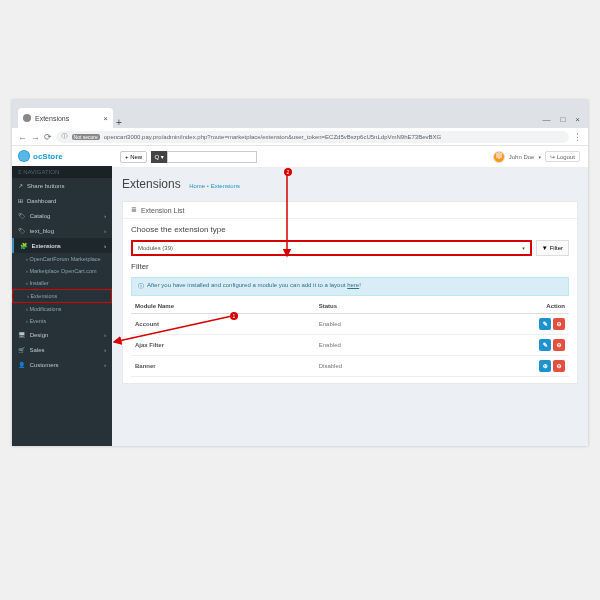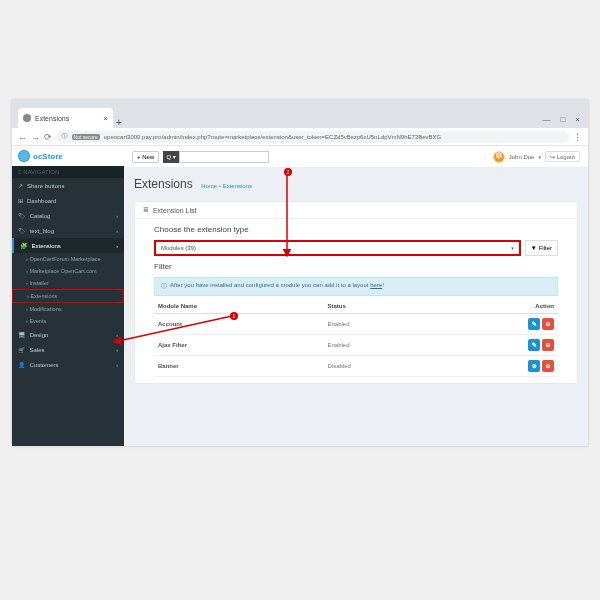--- a/index.html
+++ b/index.html
@@ -14,21 +14,21 @@
   .newtab { width: 12px; text-align: center; font-size: 10px; color: #555; }
   .win-controls { margin-left: auto; display: flex; gap: 10px; padding: 0 8px 4px 0; font-size: 8px; color: #555; }
 
   .addrbar { height: 18px; background: #fff; display: flex; align-items: center; padding: 0 6px; gap: 4px; border-bottom: 1px solid #e5e5e5;}
   .nav-ico { color: #777; font-size: 9px; }
   .url-box { flex: 1; background: #f1f3f4; border-radius: 9px; height: 12px; display: flex; align-items: center; padding: 0 6px; font-size: 6px; color: #5f6368; gap: 4px; overflow:hidden;}
   .url-box .badge { background:#888; color:#fff; border-radius:2px; padding:0 2px; font-size:5px;}
 
   
   .app { display: flex; height: 300px; position: relative; }
-  .sidebar { width: 112px; background: #263238; color: #b8c7ce; font-size: 6px; overflow:hidden;}
+  .sidebar { width: 100px; background: #263238; color: #b8c7ce; font-size: 6px; overflow:hidden;}
   .logo { background:#fff; color:#1a9cd8; display:flex; align-items:center; padding: 4px 6px; font-size: 8px; font-weight:bold; gap:3px;}
   .logo .ico { width:12px; height:12px; border-radius:50%; background:radial-gradient(circle,#59b7e8 60%,#1a9cd8 60%); display:inline-block;}
   .nav-hd { background:#1a2226; padding: 3px 6px; font-size:6px; color:#4b646f;}
   .nav-item { display:flex; align-items:center; padding: 4px 6px; gap:4px; cursor:pointer; }
   .nav-item.active { color:#fff; background:#1e282c; border-left:2px solid #3c8dbc; }
   .nav-item .arr { margin-left:auto; font-size:5px;}
   .sub-item { padding: 3px 6px 3px 14px; font-size:5.5px; color:#8aa4af; cursor:pointer;}
   .sub-item.hl { border:1.5px solid #d60000; }
 
   .main { flex:1; background:#ecf0f5; display:flex; flex-direction:column; overflow:hidden;}
@@ -41,21 +41,21 @@
   .avatar { width:12px; height:12px; border-radius:50%; background: radial-gradient(circle at 50% 35%, #fca 40%, #f90 40%); border:1px solid #ddd;}
   .logout-btn { border:1px solid #ddd; padding:1px 4px; border-radius:2px; font-size:6px;}
 
   .page-head { padding:6px 10px; }
   .page-head h1 { font-size:12px; font-weight:300; color:#444; display:inline;}
   .crumbs { font-size:6px; color:#1e91cf; display:inline; margin-left:4px;}
   .crumbs .sep{color:#888;}
 
   .panel { background:#fff; margin:3px 10px; border:1px solid #e8e8e8; }
   .panel-hd { padding:4px 8px; font-size:7px; color:#555; border-bottom:1px solid #eee; display:flex; align-items:center; gap:4px;}
-  .panel-bd { padding:6px 19px;}
+  .panel-bd { padding:6px 8px;}
   .panel-bd h3 { font-size:8px; font-weight:400; color:#444; margin-bottom:6px;}
   .filter-row { display:flex; gap:4px;}
   .select-box { flex:1; border:2px solid #d60000; height:16px; display:flex; align-items:center; padding:0 5px; font-size:6px; color:#555; background:#fff;}
   .select-box .car{margin-left:auto; font-size:5px;}
   .filter-btn { border:1px solid #ddd; font-size:6px; padding:0 5px; display:flex; align-items:center; gap:2px; background:#fafafa;}
 
   .mods-hd { font-size:9px; color:#444; margin:6px 0 4px 0; font-weight:400;}
   .info-bar { background:#d9edf7; color:#31708f; font-size:6px; padding:4px 6px; border:1px solid #bce8f1; display:flex; gap:3px;}
   .info-bar a{color:#31708f; text-decoration:underline;}
 

